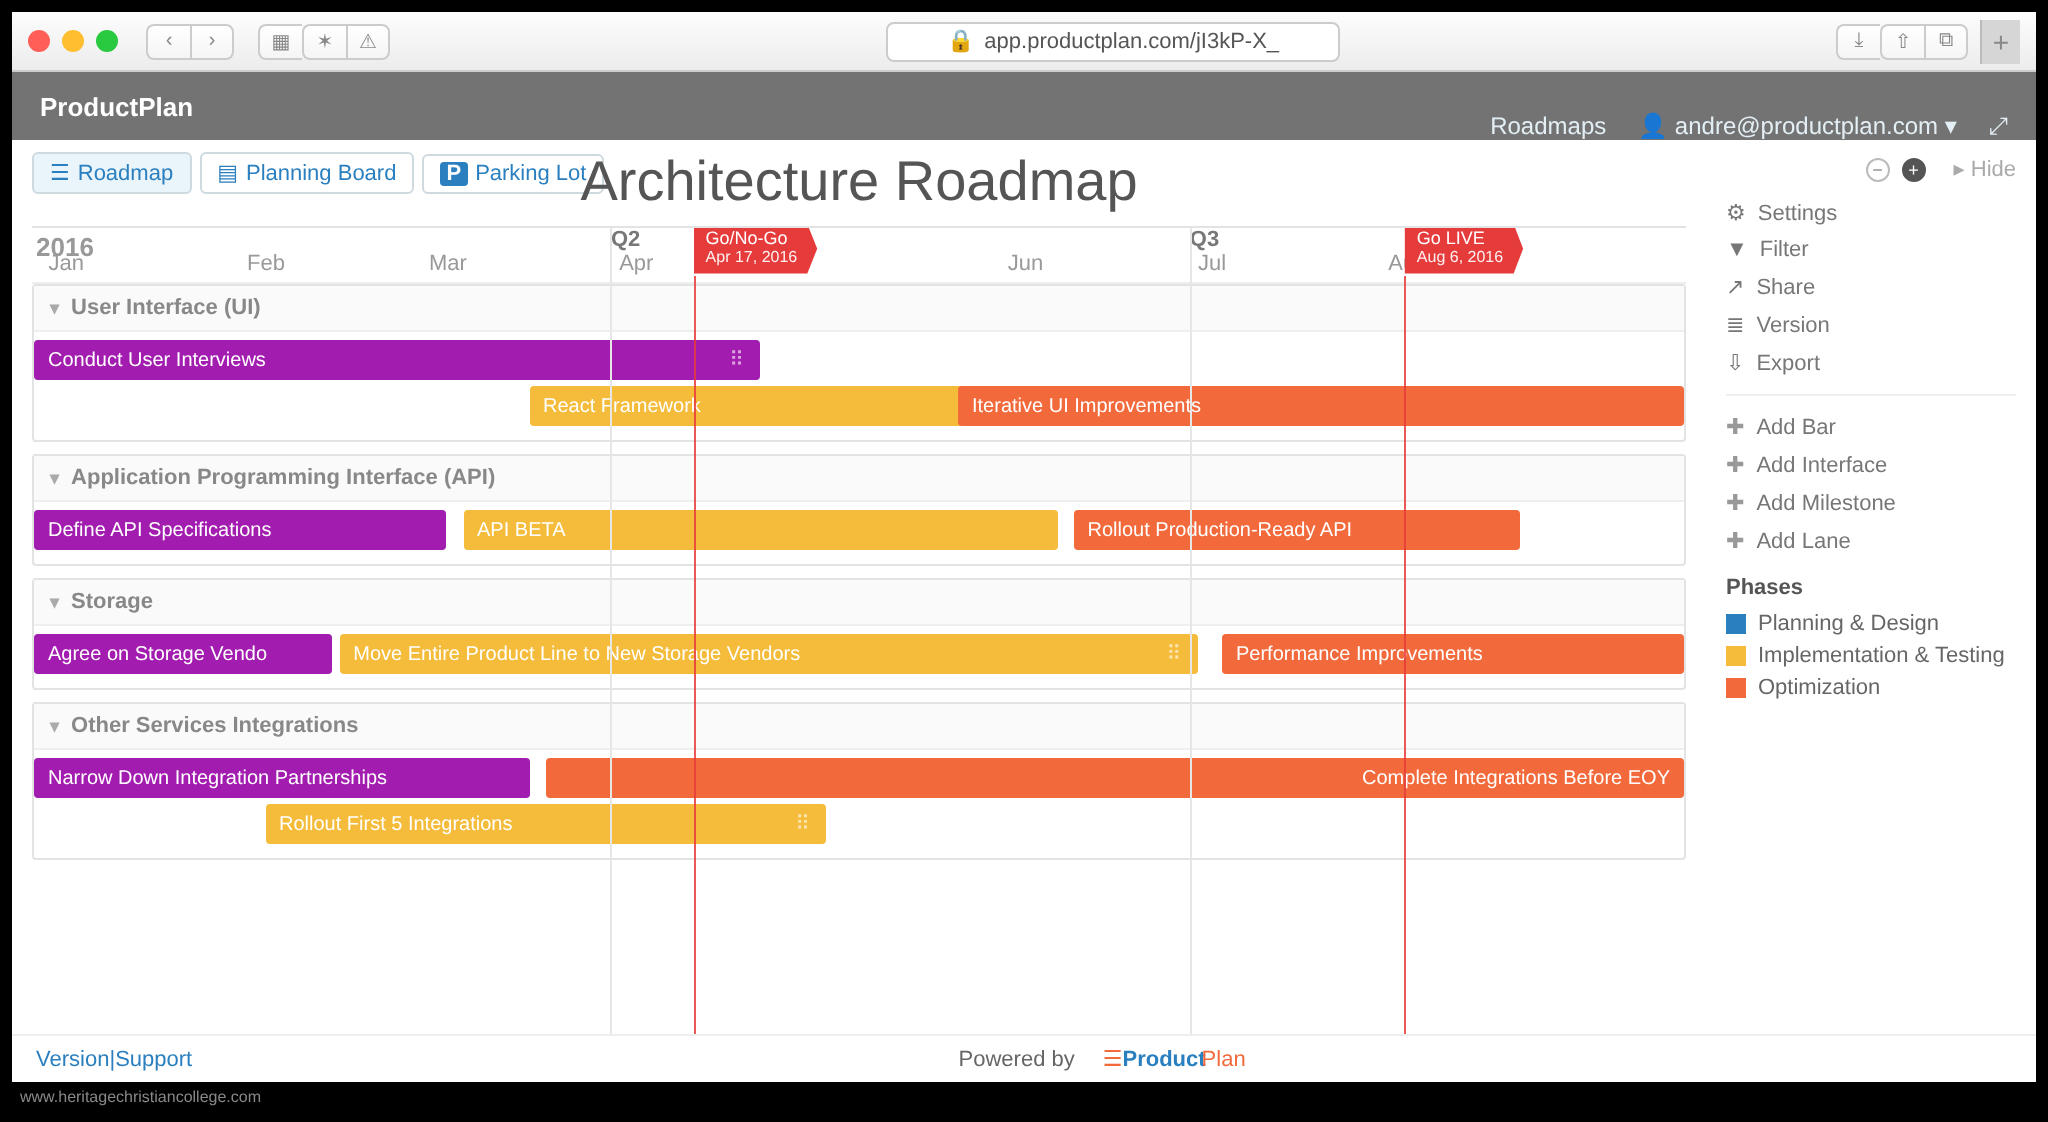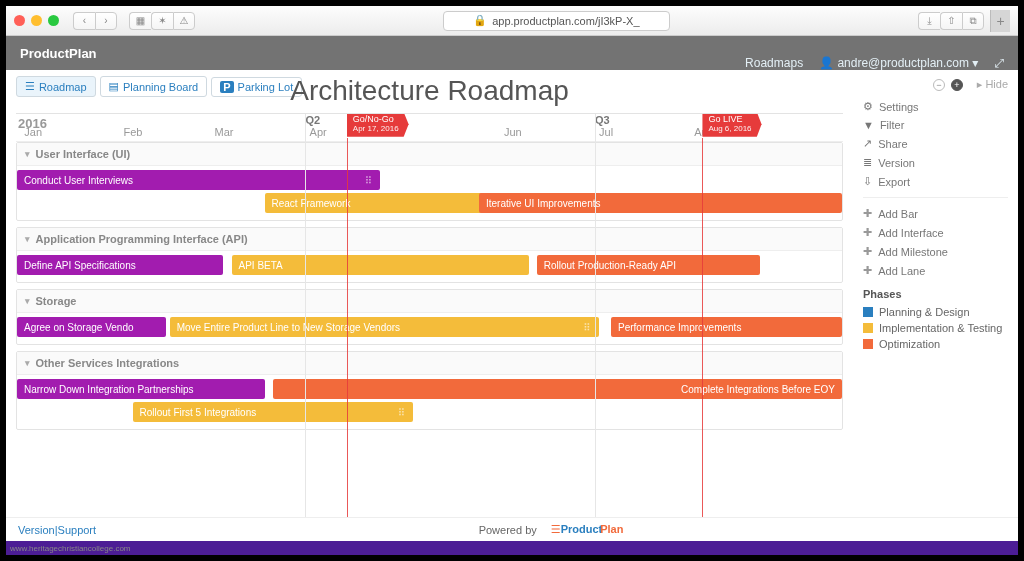--- a/index.html
+++ b/index.html
@@ -42,22 +42,22 @@
 .sidebar { width:165px; padding:8px 10px; font-size:11px; color:#777; }
 .side-top { text-align:right; color:#aaa; display:flex; align-items:center; justify-content:flex-end; gap:6px; margin-bottom:6px; }
 .side-item { padding:3px 0; display:flex; align-items:center; gap:6px; cursor:pointer; }
 .side-divider { border-top:1px solid #eee; margin:6px 0; }
 .phase-head { font-weight:700; color:#555; margin:8px 0 4px; }
 .phase { display:flex; align-items:center; gap:6px; padding:2px 0; color:#666; }
 .sw { width:10px; height:10px; }
 .footer { height:24px; display:flex; align-items:center; padding:0 12px; font-size:11px; border-top:1px solid #eee; color:#2a7fbf; }
 .footer .center { margin:auto; color:#666; display:flex; align-items:center; gap:14px; }
 .pp-logo-blue { color:#2a7fbf; font-weight:700; }
-.pp-logo-orange { color:#f26a3b; font-weight:700; margin-left:-2px;}
-.caption { height:14px; font-size:8px; color:#888; padding-left:4px; background:#4c1d95; display:flex; align-items:center; }
+.pp-logo-orange { color:#f26a3b; font-weight:400; margin-left:-2px;}
+.caption { height:14px; font-size:8px; color:#888; padding-left:4px; background:#000000; display:flex; align-items:center; }
 .chev { font-size:9px; color:#aaa; }
 .circle-btn { width:12px;height:12px;border-radius:50%;border:1px solid #bbb; display:inline-flex;align-items:center;justify-content:center;font-size:9px;color:#888;}
 .grip { color:rgba(255,255,255,.6); margin-left:auto; font-size:10px; letter-spacing:1px; }
 .tab-plus { width:20px; height:22px; background:#d6d6d6; margin-left:auto; display:flex;align-items:center;justify-content:center;color:#888;font-size:14px;border-left:1px solid #bbb;}
 </style>
 </head>
 <body>
 
 <div class="outer-frame">
 

